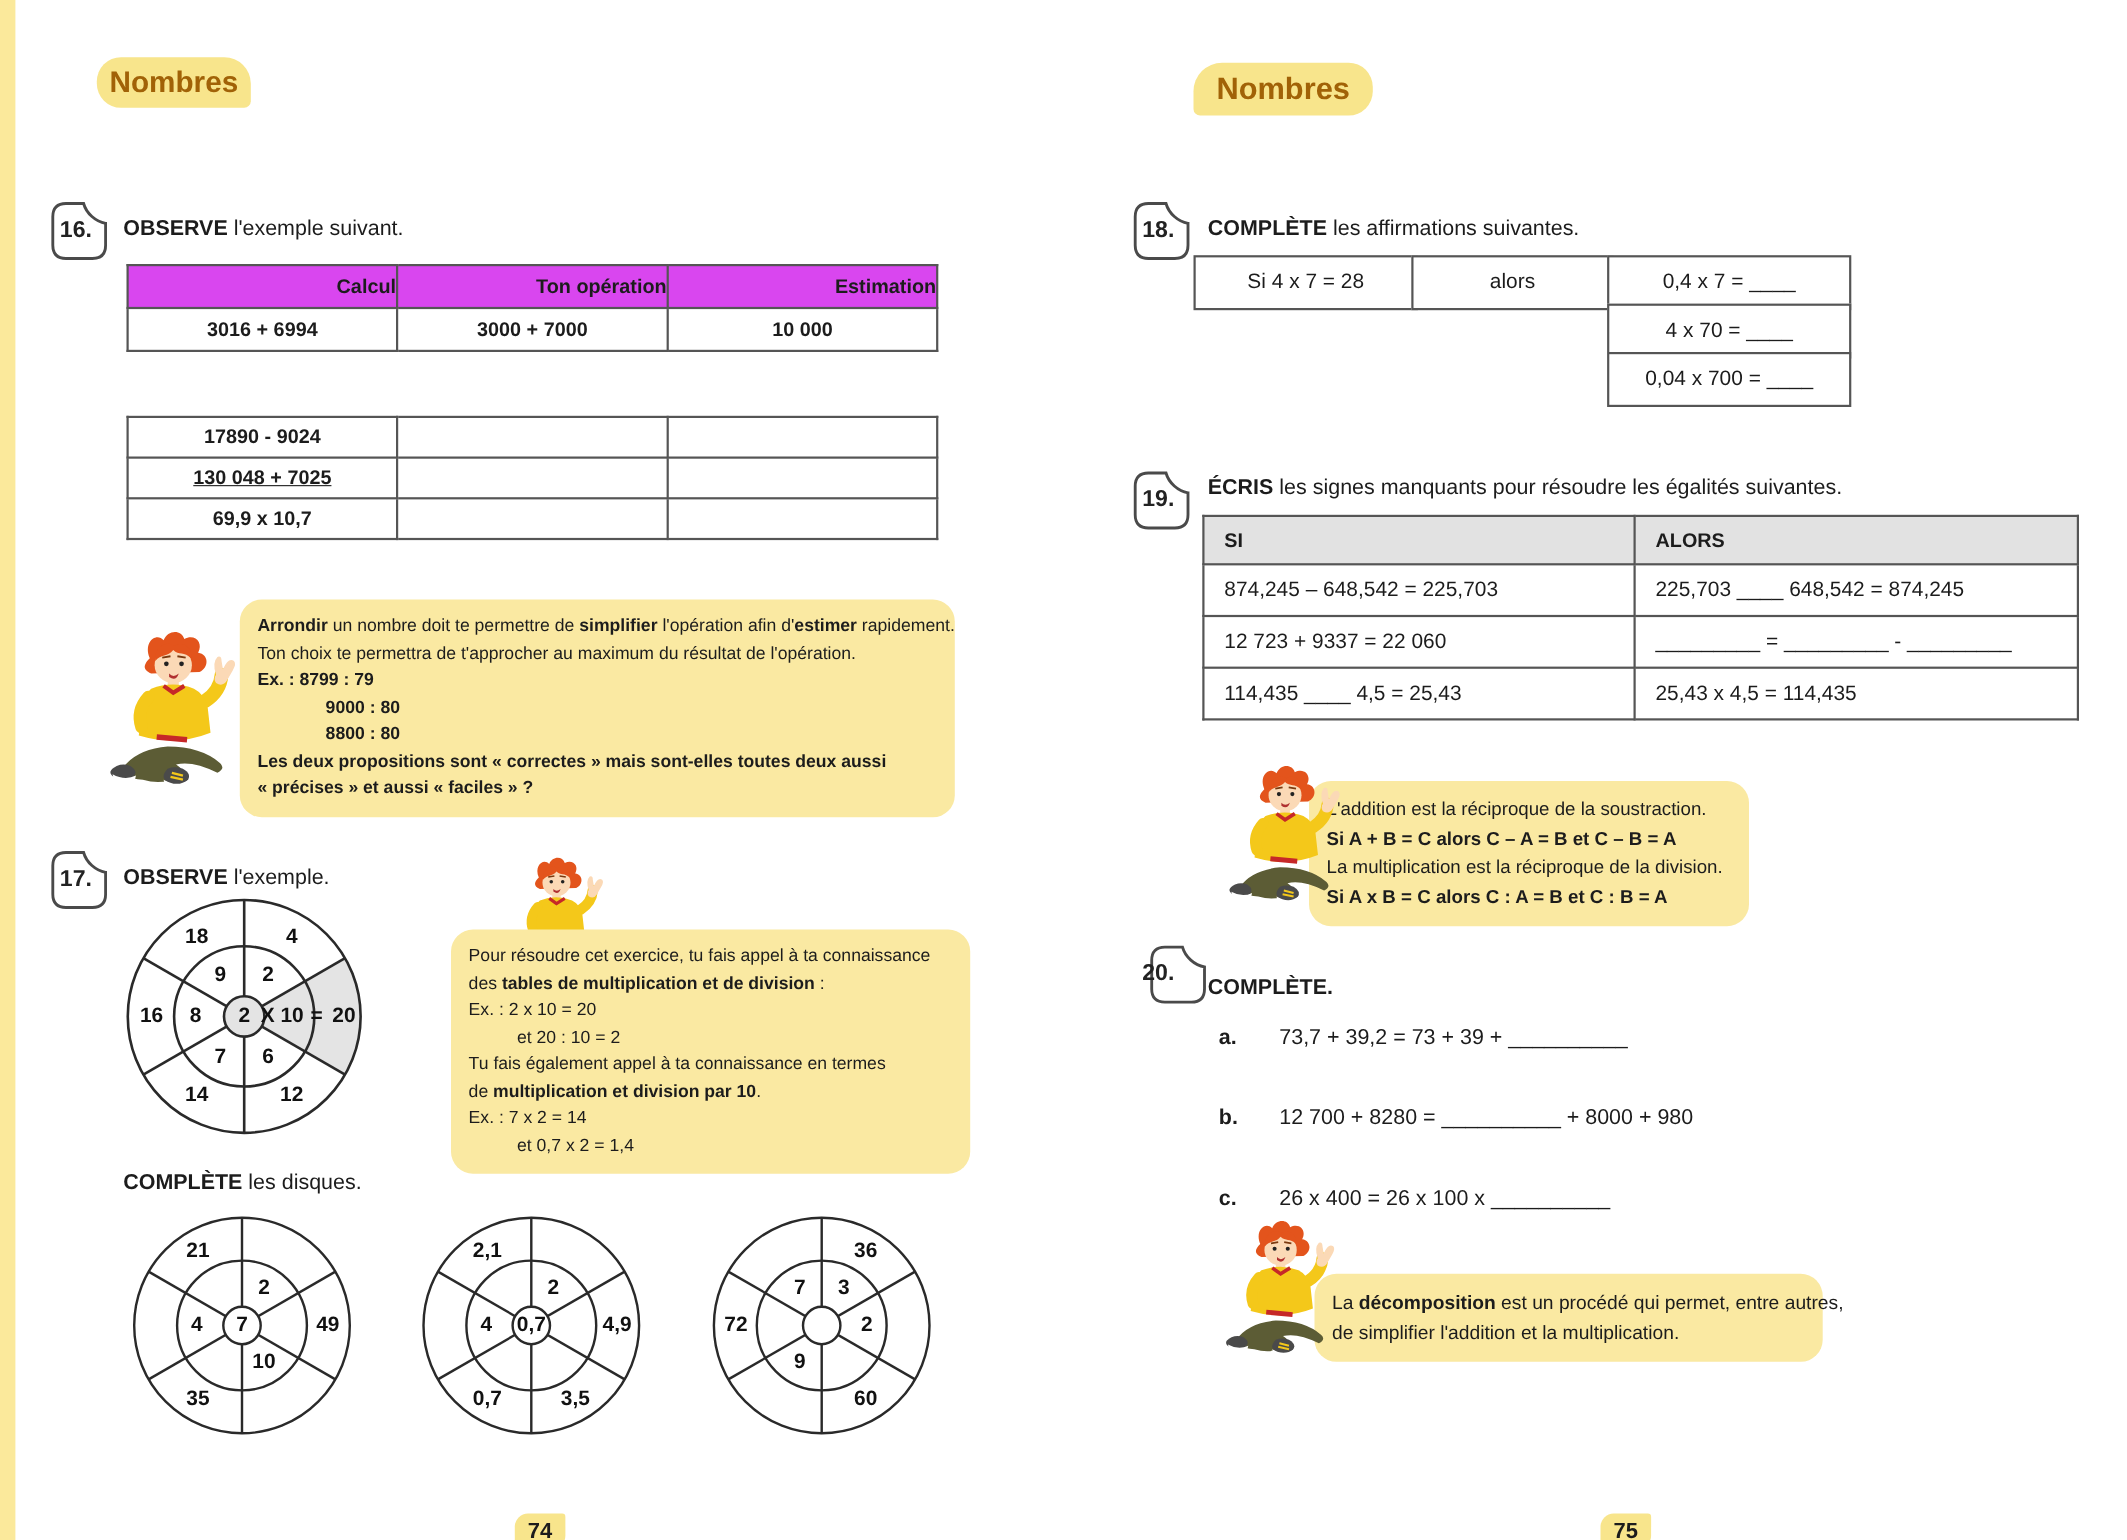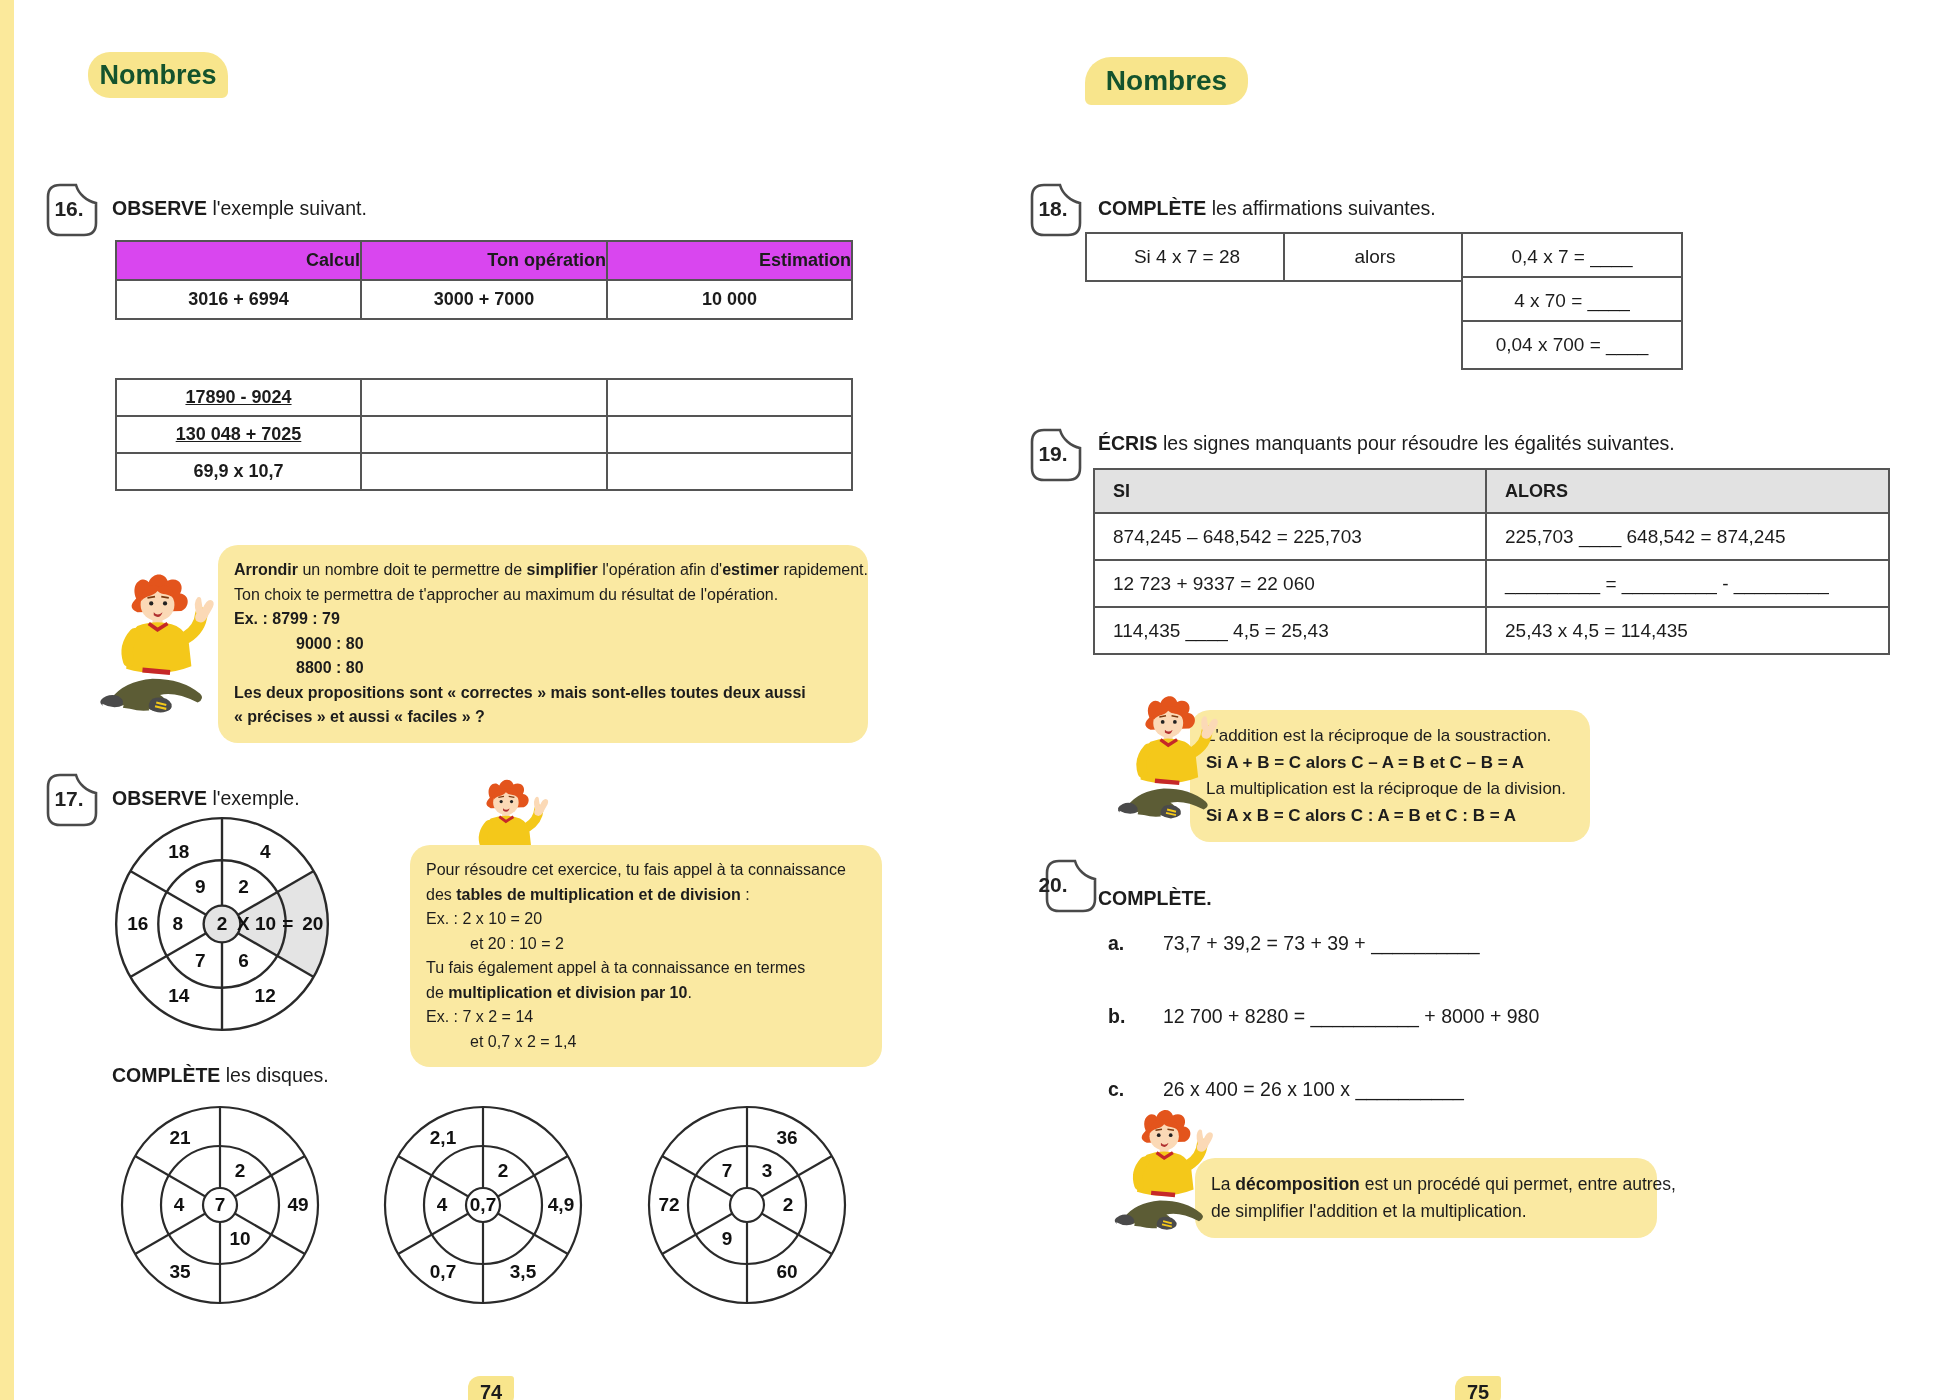--- a/index.html
+++ b/index.html
@@ -1,21 +1,21 @@
 <!DOCTYPE html>
 <html><head>
 <meta charset="utf-8">
 <style>
   html,body{margin:0;padding:0;background:#fff;}
   #canvas{position:relative;width:1934px;height:1400px;background:#ffffff;overflow:hidden;
           font-family:"Liberation Sans",sans-serif;color:#1c1c1c;}
   .strip{position:absolute;left:0;top:0;width:14px;height:1400px;background:#FBE99B;}
 
   
-  .nombres{position:absolute;background:#F8E58C;font-weight:bold;font-size:27px;color:#14532d;
+  .nombres{position:absolute;background:#F8E58C;font-weight:bold;font-size:27px;color:#a16207;
            display:flex;align-items:center;justify-content:center;}
   .nl{left:88px;top:52px;width:140px;height:46px;border-radius:22px 24px 6px 22px;}
   .nr{left:1085px;top:57px;width:163px;height:48px;border-radius:26px 22px 22px 6px;font-size:28px;}
 
   
   .exbadge{position:absolute;width:52px;height:54px;}
   .exbadge svg{position:absolute;inset:0;width:100%;height:100%;}
   .exbadge span{position:absolute;left:2px;top:0;width:42px;height:52px;display:flex;align-items:center;
                 justify-content:center;font-weight:bold;font-size:21px;color:#222;}
 
@@ -125,21 +125,21 @@
       <td>3000 + 7000</td>
       <td>10 000</td>
     </tr>
   </tbody>
     </table>
 
 
   <table class="ptable" style="left:115px;top:378px;width:730px;">
     <tbody>
         <tr style="height:37px;">
-      <td style="width:243px;text-decoration:underline;">17890 - 9024</td>
+      <td style="width:243px;">17890 - 9024</td>
       <td style="width:244px;"></td>
       <td style="width:243px;"></td>
     </tr>
     <tr style="height:37px;text-decoration:underline;">
       <td>130 048 + 7025</td>
       <td></td>
       <td></td>
     </tr>
     <tr style="height:37px;">
       <td>69,9 x 10,7</td>

